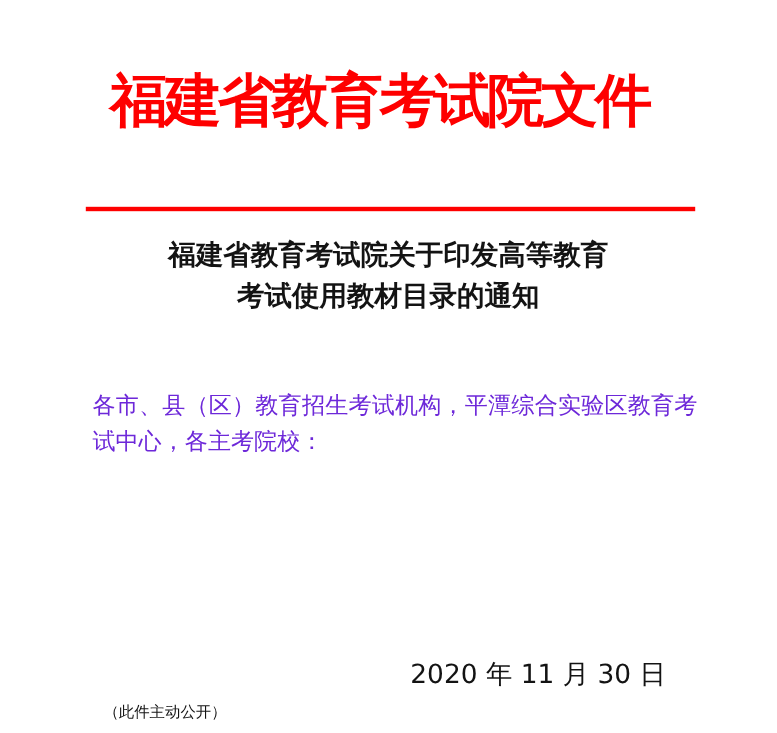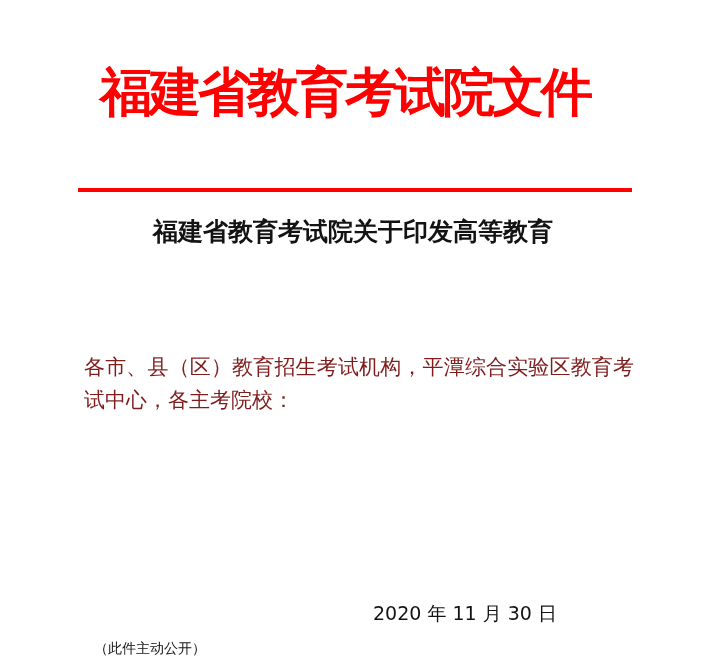--- a/index.html
+++ b/index.html
@@ -62,42 +62,41 @@
   }
   .body-text {
     position: absolute;
     top: 352px;
     left: 84px;
     width: 550px;
     font-size: 21px;
     line-height: 33px;
     text-align: justify;
     text-justify: inter-ideograph;
-    color: #7f1d1d;
-    font-family: Liberation Mono, monospace;
+    color: #6d28d9;
   }
   .body-text p { margin: 0; }
   .para-indent {
     text-indent: 2em;
     margin-top: 6px !important;
   }
   .signature {
     position: absolute;
     top: 567px;
     left: 373px;
     font-size: 20px;
     line-height: 24px;
     color: #131313;
     white-space: nowrap;
   }
   .doc-date {
     position: absolute;
     top: 601px;
     left: 373px;
-    font-size: 19px;
+    font-size: 24px;
     line-height: 24px;
     color: #131313;
     white-space: nowrap;
   }
   .footer-note {
     position: absolute;
     top: 636px;
     left: 94px;
     font-size: 14px;
     line-height: 24px;
@@ -110,20 +109,21 @@
 
 <div class="page">
 
   <div class="header-title">福建省教育考试院文件</div>
 
 
   <div class="red-rule"></div>
 
   <div class="doc-title">
     <div>福建省教育考试院关于印发高等教育</div>
+    <div>考试使用教材目录的通知</div>
   </div>
 
   <div class="body-text">
     <p>各市、县（区）教育招生考试机构，平潭综合实验区教育考试中心，各主考院校：</p>
   </div>
 
 
   <div class="doc-date">2020 年 11 月 30 日</div>
 
   <div class="footer-note">（此件主动公开）</div>

